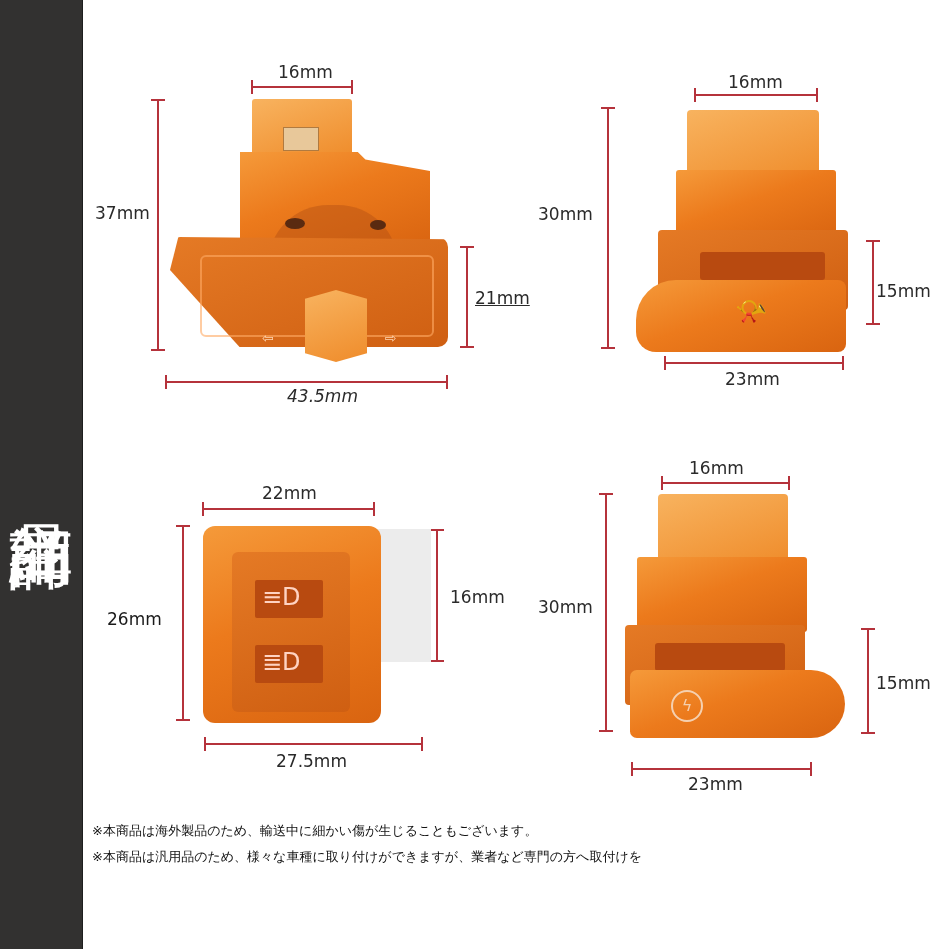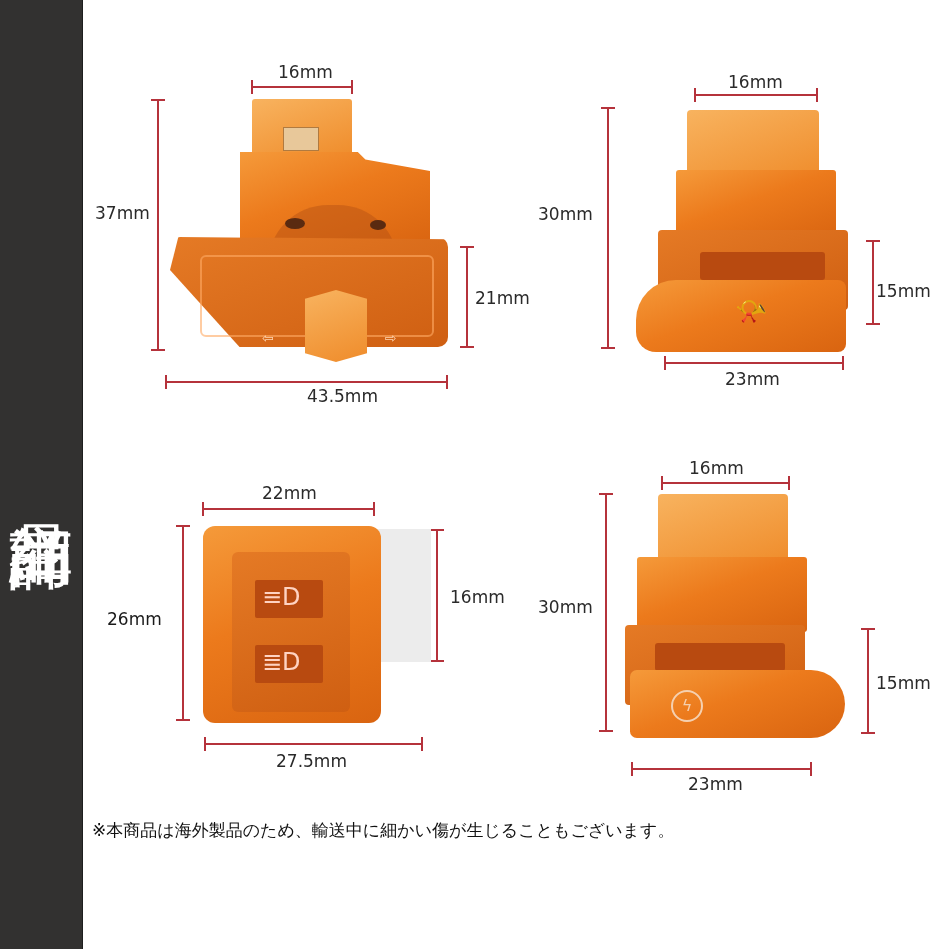--- a/index.html
+++ b/index.html
@@ -41,44 +41,44 @@
   .vline::before { top: 0; }
   .vline::after { bottom: 0; }
 
   .part { position: absolute; }
   .orange { background: linear-gradient(160deg, #f59a3a 0%, #ec7a1c 45%, #d96410 100%); }
   .orange-dark { background: linear-gradient(160deg, #e57a25 0%, #cf5f12 100%); }
   .orange-light { background: linear-gradient(160deg, #f8b35f 0%, #ef8c2b 100%); }
 
   .notes {
     position: absolute; left: 92px; top: 818px; width: 840px;
-    font-size: 17px; line-height: 25.5px; color: #111;
+    font-size: 13px; line-height: 25.5px; color: #111;
     font-family: "DejaVu Sans", sans-serif;
   }
   .note-line { white-space: nowrap; }
   .note-line.indent { padding-left: 16px; }
 </style>
 </head>
 <body>
 
 <div class="sidebar">
   <div class="sidebar-title">商品詳細</div>
 </div>
 
 <div class="panel">
   <div class="dim" style="left:278px; top:62px;">16mm</div>
   <div class="hline" style="left:251px; top:86px; width:102px;"></div>
 
   <div class="dim" style="left:95px; top:203px;">37mm</div>
   <div class="vline" style="left:157px; top:99px; height:252px;"></div>
 
-  <div class="dim" style="left:475px; top:288px;">21mm</div>
+  <div class="dim" style="left:475px; top:288px;text-decoration:underline;">21mm</div>
   <div class="vline" style="left:466px; top:246px; height:102px;"></div>
 
-  <div class="dim" style="left:307px; top:386px;">43.5mm</div>
+  <div class="dim" style="left:287px; top:386px;font-style:italic;">43.5mm</div>
   <div class="hline" style="left:165px; top:381px; width:283px;"></div>
 
   <div>
     <div class="part orange-light" style="left:252px; top:99px; width:100px; height:58px; border-radius:3px;"></div>
     <div class="part" style="left:283px; top:127px; width:34px; height:22px; background:#e8c89a; border:1px solid #b07a40;"></div>
     <div class="part orange" style="left:240px; top:152px; width:190px; height:95px; clip-path:polygon(0 0,62% 0,66% 8%,100% 20%,100% 100%,0 100%);"></div>
     <div class="part" style="left:268px; top:205px; width:130px; height:60px; border-radius:65px 65px 0 0; background:rgba(180,80,20,0.45);"></div>
     <div class="part" style="left:285px; top:218px; width:20px; height:11px; border-radius:50%; background:#5a2a10;"></div>
     <div class="part" style="left:370px; top:220px; width:16px; height:10px; border-radius:50%; background:#5a2a10;"></div>
     <div class="part orange-dark" style="left:170px; top:237px; width:278px; height:110px; border-radius:10px; clip-path:polygon(3% 0,100% 2%,100% 100%,25% 100%,0 30%);"></div>
@@ -154,13 +154,14 @@
     <div class="part orange" style="left:637px; top:557px; width:170px; height:75px; border-radius:3px;"></div>
     <div class="part orange-dark" style="left:625px; top:625px; width:180px; height:80px; border-radius:4px;"></div>
     <div class="part" style="left:655px; top:643px; width:130px; height:28px; background:#b84a10; border-radius:3px;"></div>
     <div class="part orange" style="left:630px; top:670px; width:215px; height:68px; border-radius:8px 40px 40px 8px;"></div>
     <div class="part" style="left:671px; top:690px; width:28px; height:28px; border:2px solid #f5d0b0; border-radius:50%; color:#f5d0b0; font-size:16px; text-align:center; line-height:28px;">ϟ</div>
   </div>
 </div>
 
 <div class="notes">
   <div class="note-line">※本商品は海外製品のため、輸送中に細かい傷が生じることもございます。</div>
+  <div class="note-line">※本商品は汎用品のため、様々な車種に取り付けができますが、業者など専門の方へ取付けを</div>
 </div>
 
 </body></html>

